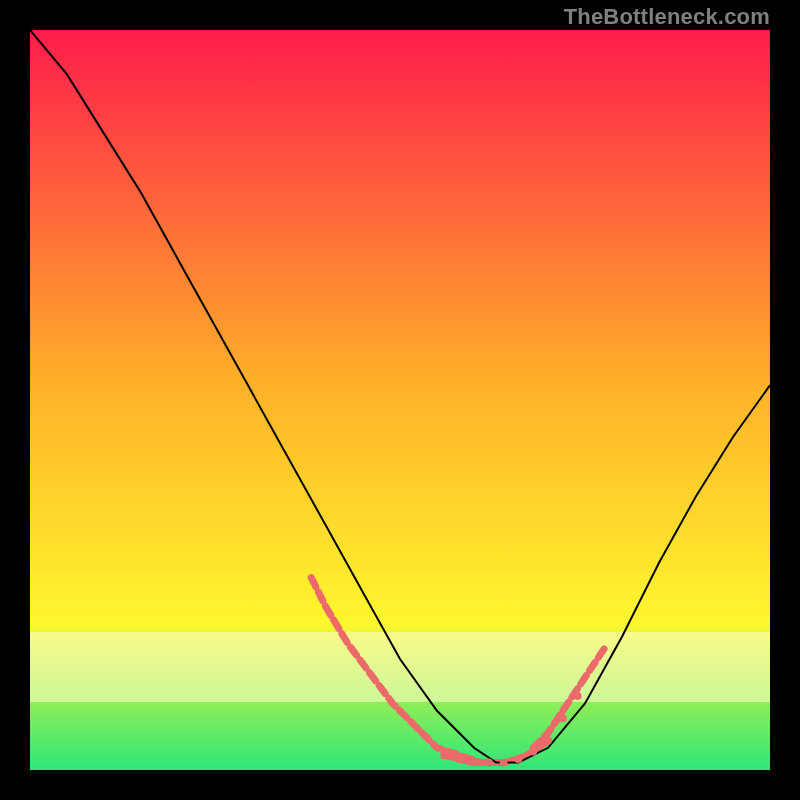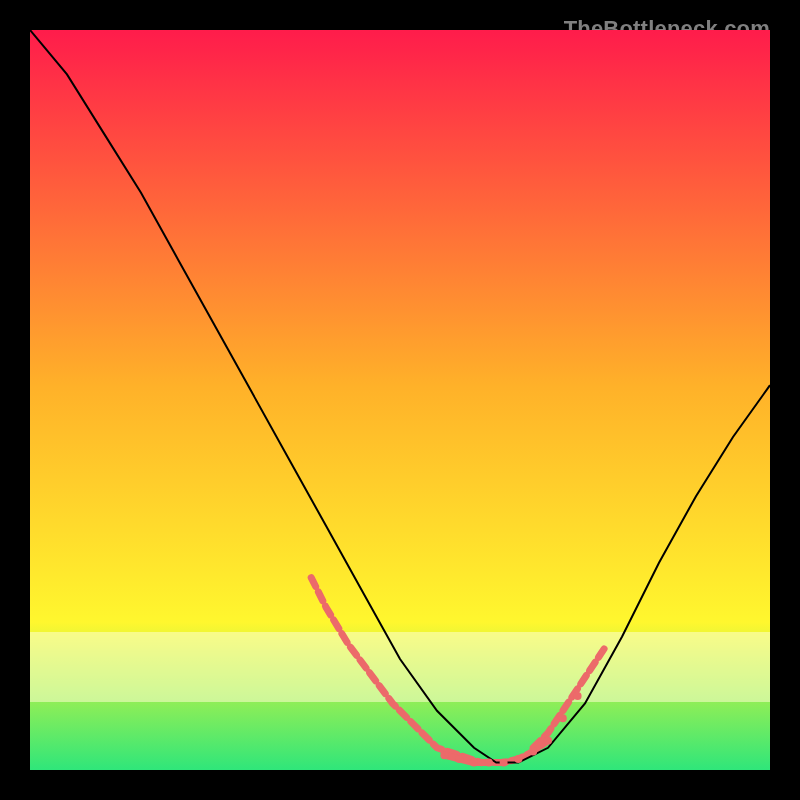--- a/index.html
+++ b/index.html
@@ -13,21 +13,21 @@
   .frame {
     position: absolute;
     
     left: 30px;
     top: 30px;
     width: 740px;
     height: 740px;
   }
   .watermark {
     position: absolute;
-    top: 16px;
+    top: 4px;
     right: 30px;
     font-family: Arial, Helvetica, sans-serif;
     font-size: 22px;
     font-weight: 600;
     color: #808080;
     letter-spacing: 0.2px;
   }
   svg {
     display: block;
   }

